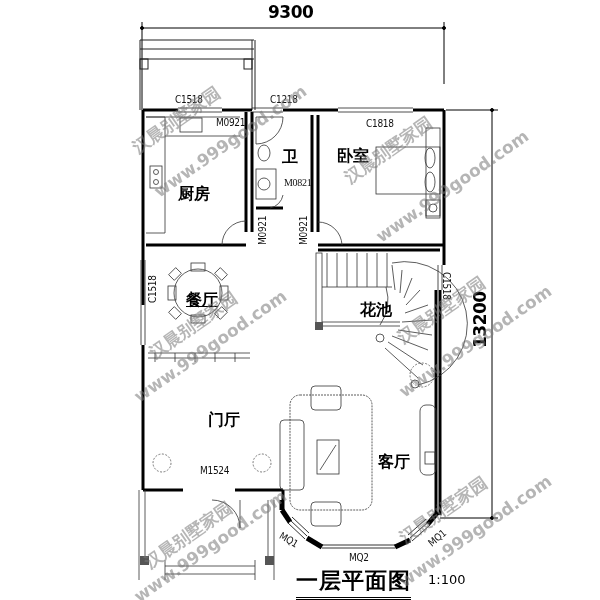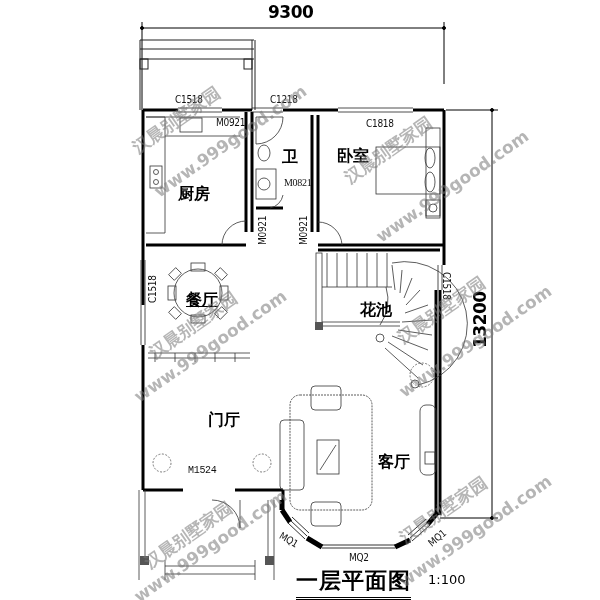--- a/index.html
+++ b/index.html
@@ -227,21 +227,21 @@
 
 <div class="lbl code" style="left:175px;top:94px;">C1518</div>
 <div class="lbl code" style="left:270px;top:94px;">C1218</div>
 <div class="lbl code" style="left:366px;top:118px;text-align:right;">C1818</div>
 <div class="lbl code vert" style="left:147px;top:303px;">C1518</div>
 <div class="lbl code" style="left:452px;top:272px;transform:rotate(90deg);transform-origin:left top;">C1518</div>
 <div class="lbl code" style="left:216px;top:117px;">M0921</div>
 <div class="lbl code" style="left:284px;top:177px;font-family:Liberation Serif, serif;">M0821</div>
 <div class="lbl code vert" style="left:257px;top:245px;">M0921</div>
 <div class="lbl code vert" style="left:298px;top:245px;">M0921</div>
-<div class="lbl code" style="left:188px;top:465px;font-family:Liberation Mono, monospace;">M1524</div>
+<div class="lbl code" style="left:200px;top:465px;">M1524</div>
 <div class="lbl code" style="left:283px;top:530px;transform:rotate(30deg);transform-origin:left top;">MQ1</div>
 <div class="lbl code" style="left:349px;top:552px;">MQ2</div>
 <div class="lbl code" style="left:426px;top:540px;transform:rotate(-40deg);transform-origin:left top;">MQ1</div>
 
 <div class="lbl title" style="left:296px;top:566px;border-bottom:3px double #000;padding-bottom:1px;">一层平面图</div>
 <div class="lbl scale" style="left:428px;top:572px;">1:100</div>
 
 <div class="wm" style="left:128px;top:140px;font-size:17px;">汉晨别墅家园</div>
 <div class="wm" style="left:150px;top:185px;font-size:17px;">www.999good.com</div>
 <div class="wm" style="left:340px;top:170px;font-size:17px;">汉晨别墅家园</div>

